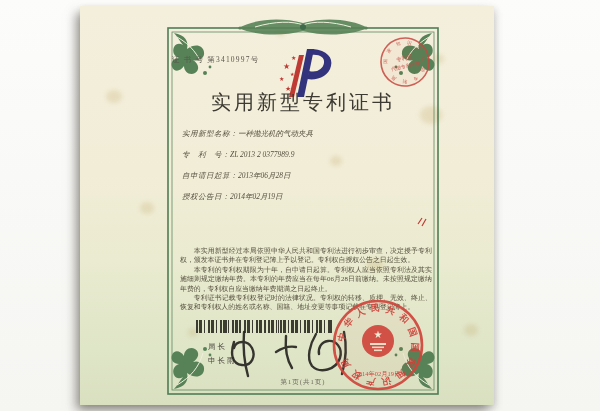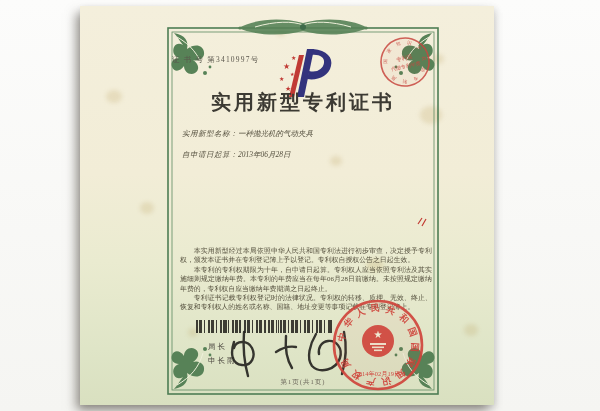--- a/index.html
+++ b/index.html
@@ -12,21 +12,21 @@
     background:linear-gradient(180deg,#fcfcfb 0%,#f5f5f2 100%);}
   .paper{
     position:absolute;left:80px;top:6px;width:414px;height:399px;
     background:linear-gradient(180deg,#f4efdc 0%,#f2edd7 42%,#eaebd0 64%,#dfe5c7 86%,#d9e0c0 100%);
     box-shadow:-5px 6px 10px -1px rgba(72,68,58,.55), 2px 3px 7px rgba(0,0,0,.14);
   }
   .frame-svg,.abs{position:absolute;}
   .frame-svg{left:0;top:0;}
   .certno{left:92px;top:42px;font-size:7.5px;color:#5a564c;letter-spacing:1.2px;white-space:nowrap;margin-top:7px;}
   .logo-svg{left:197px;top:39px;}
-  .title{left:88px;top:83px;width:270px;text-align:center;font-size:20px;font-weight:bold;
+  .title{left:88px;top:83px;width:270px;text-align:center;font-size:20px;font-weight:normal;
     color:#3c3a33;letter-spacing:3px;white-space:nowrap;}
   .fields{left:102px;top:117px;width:250px;}
   .frow{height:21px;line-height:21px;font-size:7.5px;color:#55503f;white-space:nowrap;font-style:italic;}
   .frow .lab{letter-spacing:.5px;}
   .paras{left:100px;top:240px;width:252px;font-size:6.9px;line-height:9.4px;color:#55503e;text-align:justify;}
   .paras p{margin:0;text-indent:2em;}
   .barcode{left:116px;top:314px;width:136px;height:13px;
     background:
      repeating-linear-gradient(90deg,#26251f 0 2px,transparent 2px 3px,#26251f 3px 6px,transparent 6px 8px,#26251f 8px 9px,transparent 9px 12px),
      repeating-linear-gradient(90deg,transparent 0 4px,#26251f 4px 5px,transparent 5px 13px);
@@ -104,21 +104,23 @@
         </text>
         <text x="28" y="26" text-anchor="middle" font-size="5.5" fill="#c8473f">专利局</text>
         <text x="28" y="34" text-anchor="middle" font-size="5" fill="#c8473f">代缴专利年费</text>
       </g>
     </svg>
 
     <div class="abs title">实用新型专利证书</div>
 
     <div class="abs fields">
       <div class="frow"><span class="lab">实用新型名称：</span><span class="val">一种抛光机的气动夹具</span></div>
+      <div class="frow"><span class="lab">专　利　号：</span><span class="val">ZL 2013 2 0377989.9</span></div>
       <div class="frow"><span class="lab">自申请日起算：</span><span class="val">2013年06月28日</span></div>
+      <div class="frow"><span class="lab">授权公告日：</span><span class="val">2014年02月19日</span></div>
     </div>
 
     <div class="abs paras">
       <p>本实用新型经过本局依照中华人民共和国专利法进行初步审查，决定授予专利权，颁发本证书并在专利登记簿上予以登记。专利权自授权公告之日起生效。</p>
       <p>本专利的专利权期限为十年，自申请日起算。专利权人应当依照专利法及其实施细则规定缴纳年费。本专利的年费应当在每年06月28日前缴纳。未按照规定缴纳年费的，专利权自应当缴纳年费期满之日起终止。</p>
       <p>专利证书记载专利权登记时的法律状况。专利权的转移、质押、无效、终止、恢复和专利权人的姓名或名称、国籍、地址变更等事项记载在专利登记簿上。</p>
     </div>
 
     <svg class="abs mark-svg" width="12" height="12" viewBox="0 0 12 12">
       <path d="M2,8 L6,2 M6,10 L10,3" stroke="#c23a32" stroke-width="1.2" fill="none"></path>

